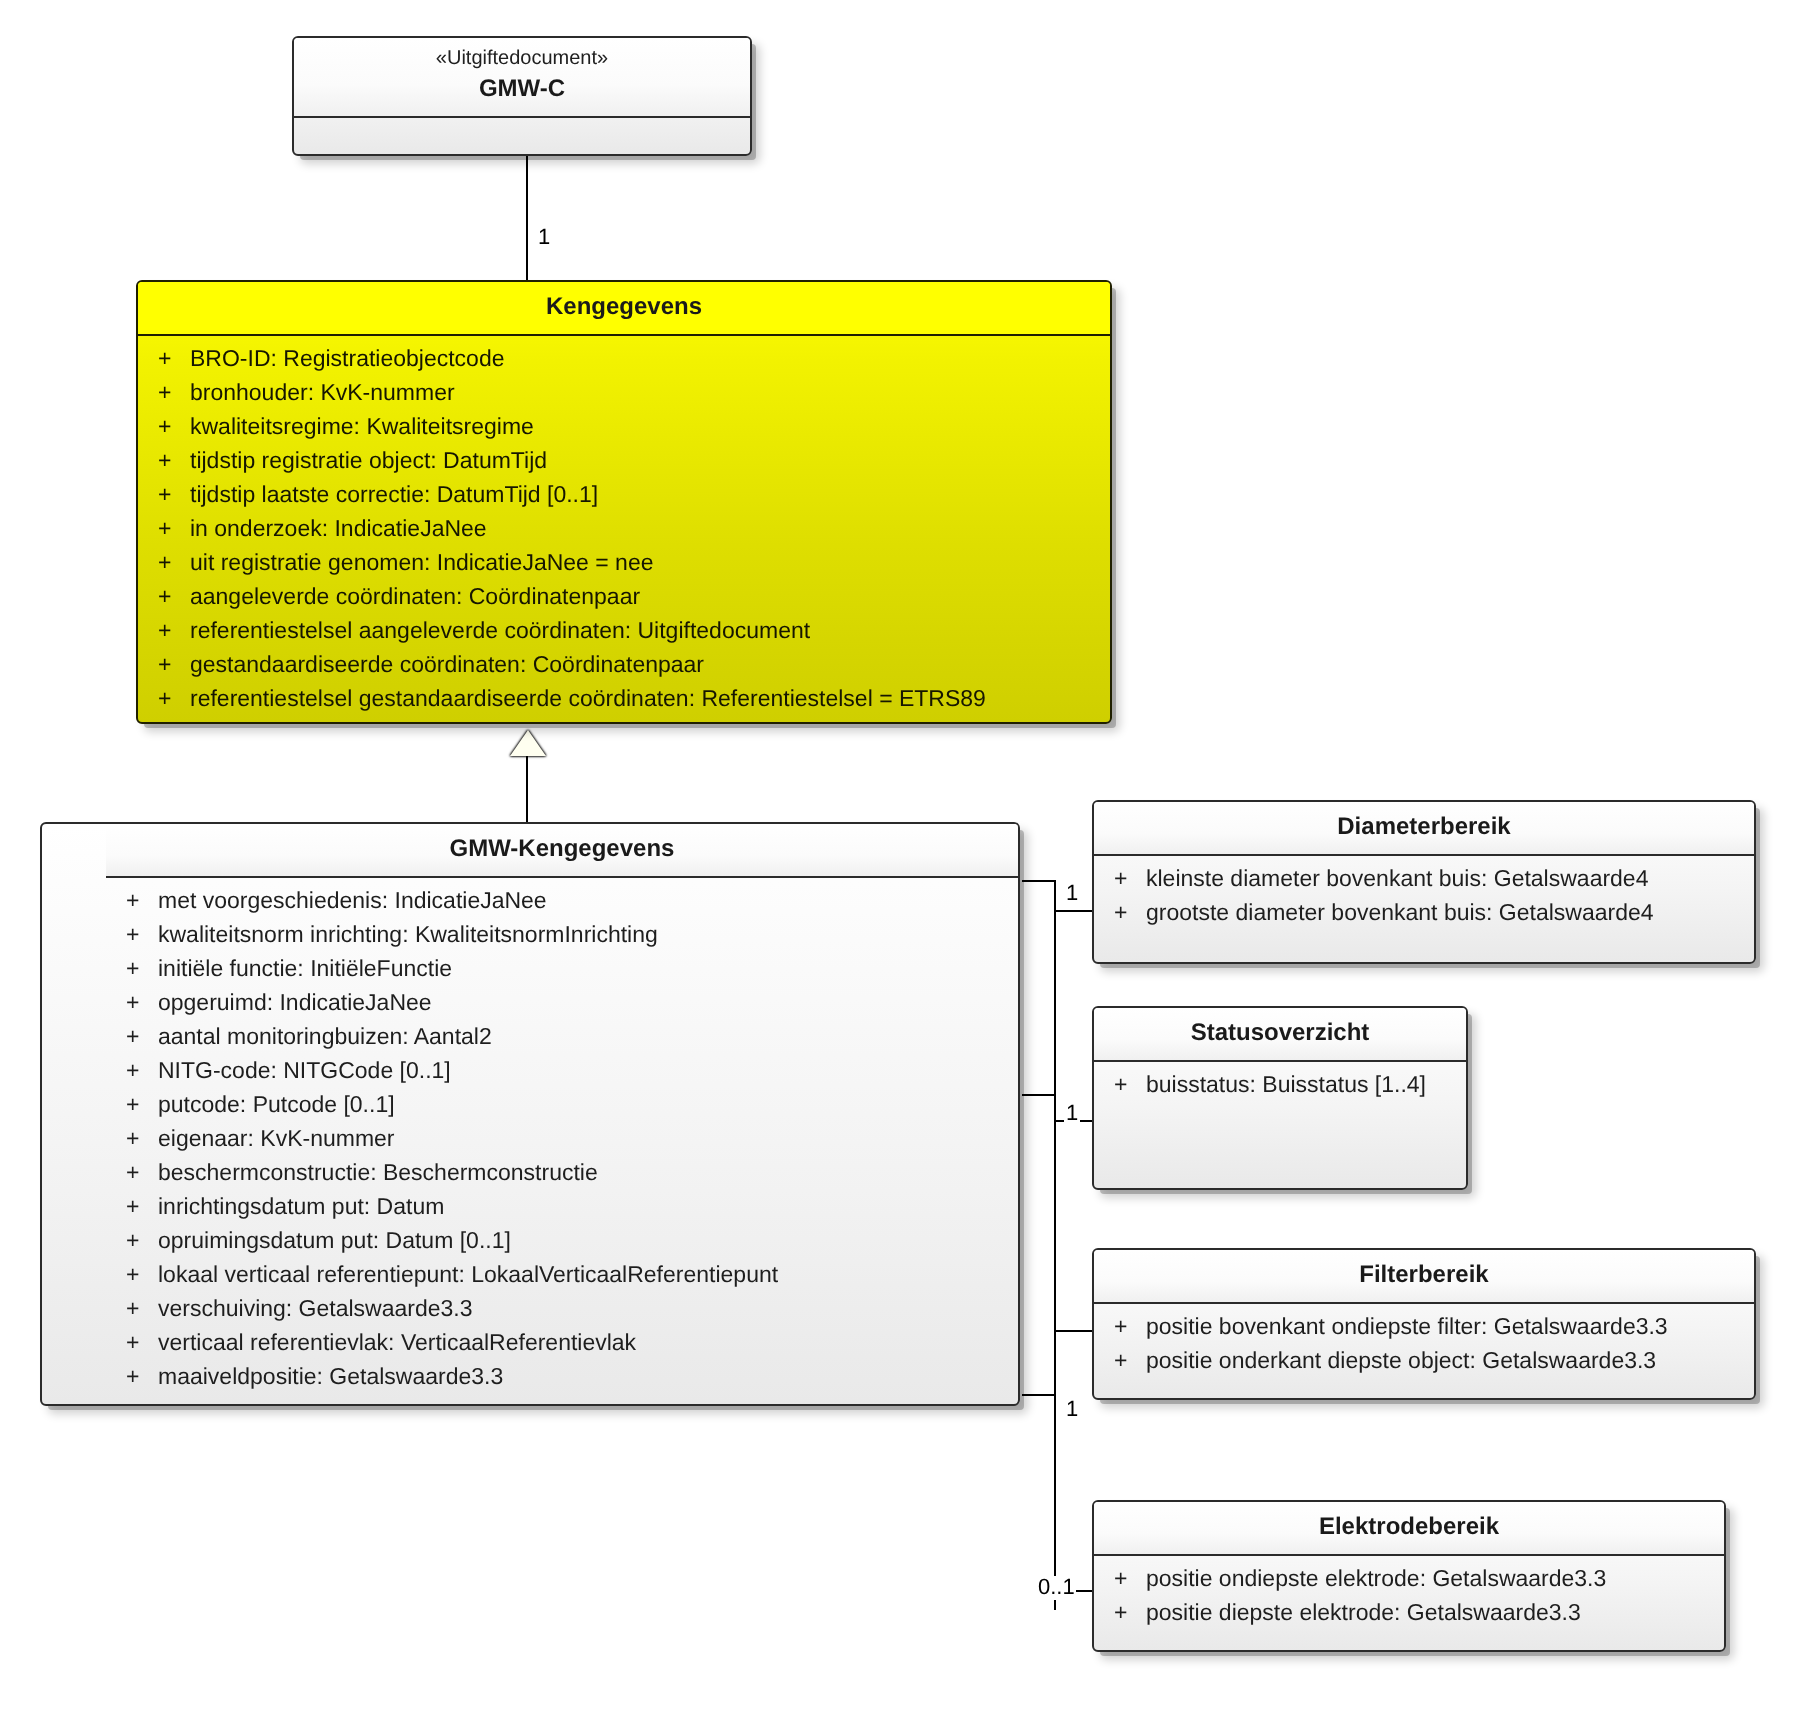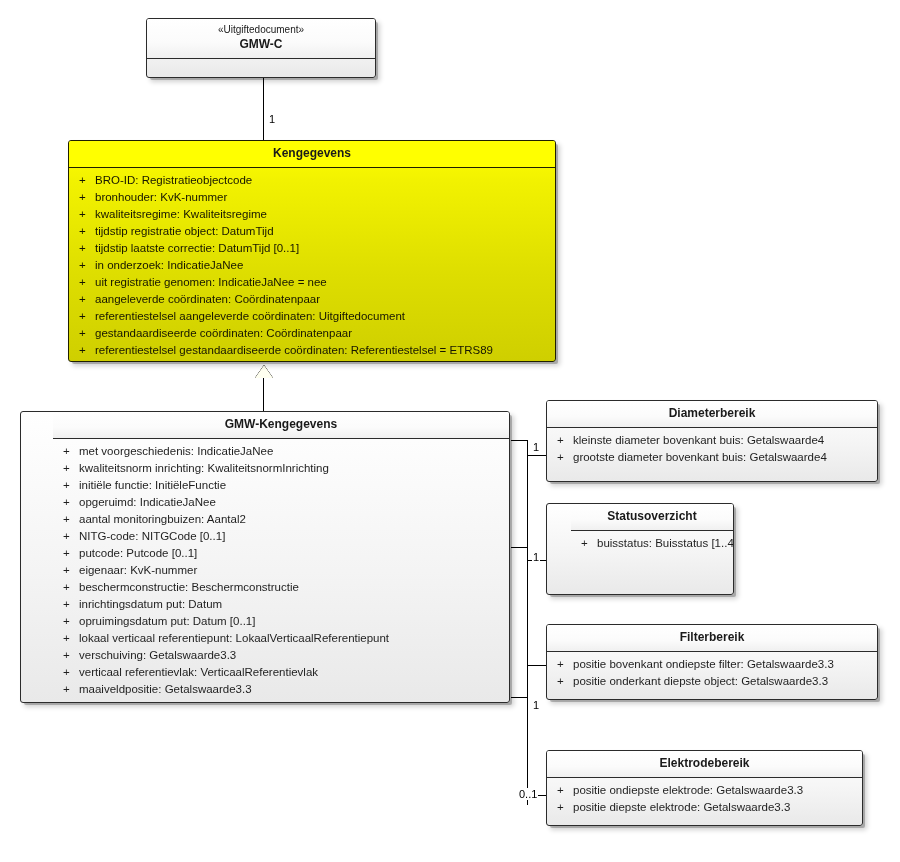--- a/index.html
+++ b/index.html
@@ -260,21 +260,21 @@
         <span class="vis">+</span>
         <span>kleinste diameter bovenkant buis: Getalswaarde4</span>
       </div>
     <div class="attr">
         <span class="vis">+</span>
         <span>grootste diameter bovenkant buis: Getalswaarde4</span>
       </div>
   </div>
 </div>
 
-<div class="uml-class" style="left:546px; top:503px; width:188px; height:92px;padding-left:24px;">
+<div class="uml-class" style="left:546px; top:503px; width:188px; height:92px;">
   <div class="hdr">
     <span>Statusoverzicht</span>
   </div>
   <div class="compartment">
     <div class="attr">
         <span class="vis">+</span>
         <span>buisstatus: Buisstatus [1..4]</span>
       </div>
   </div>
 </div>

